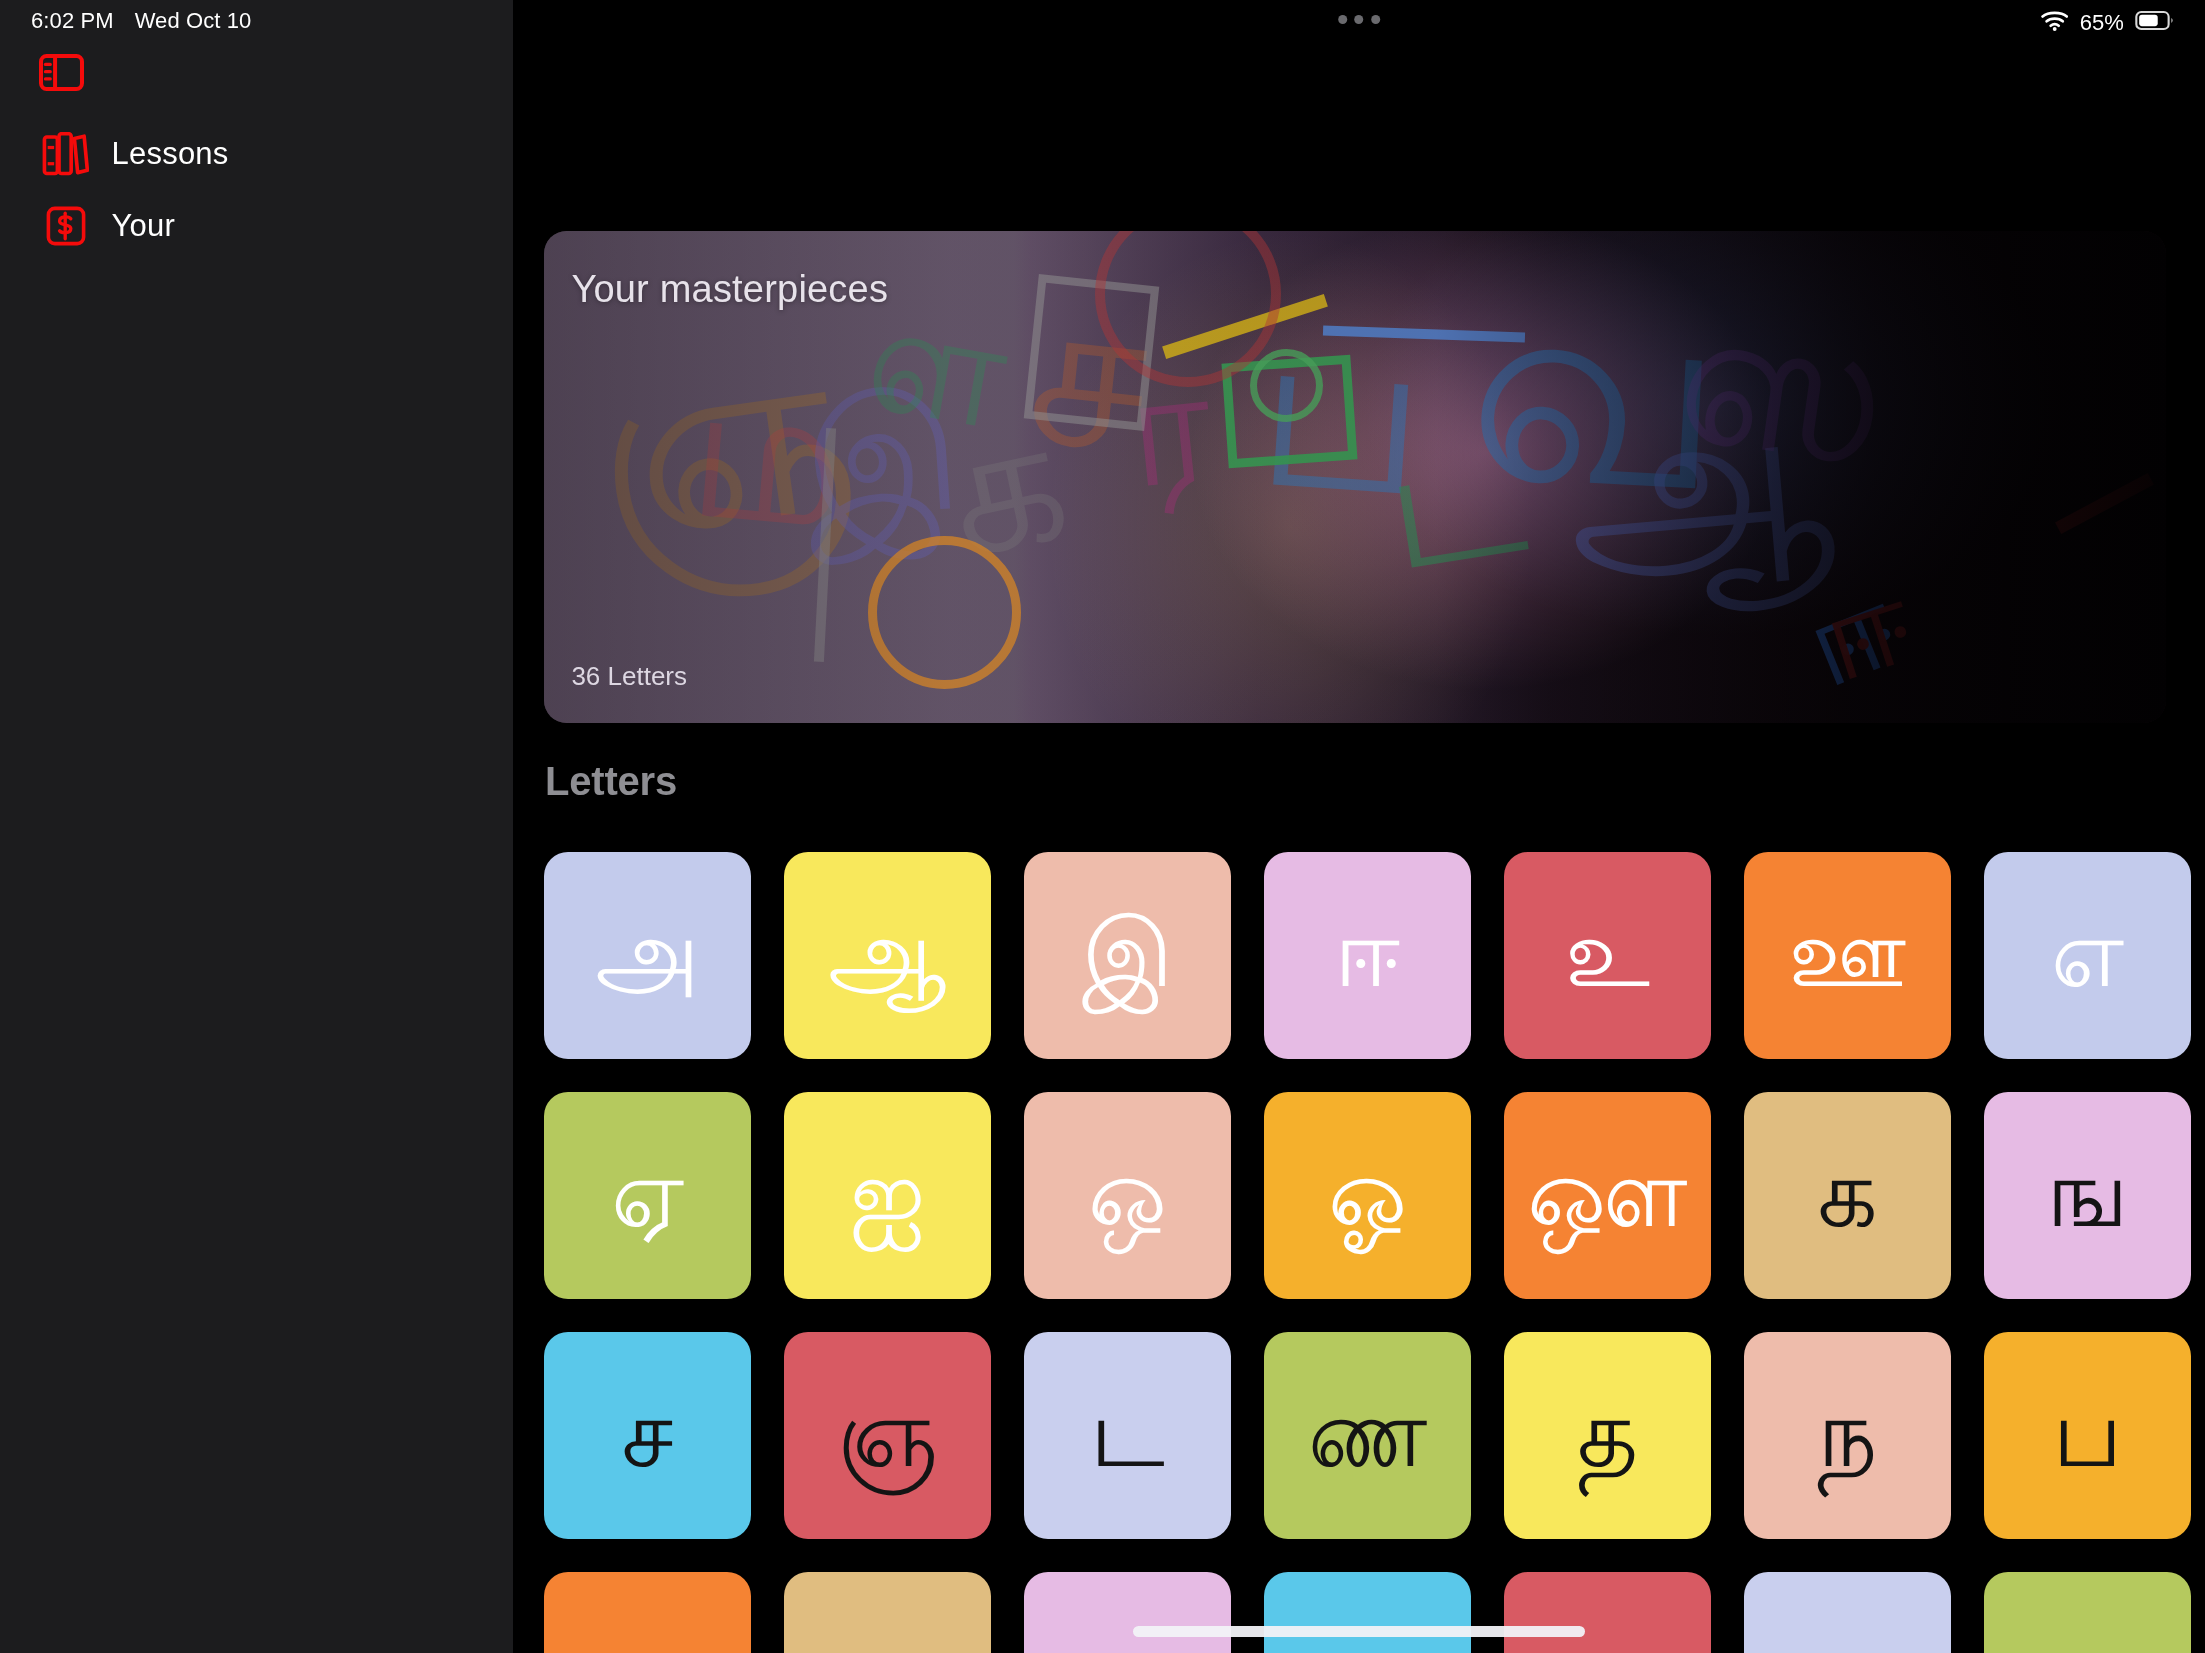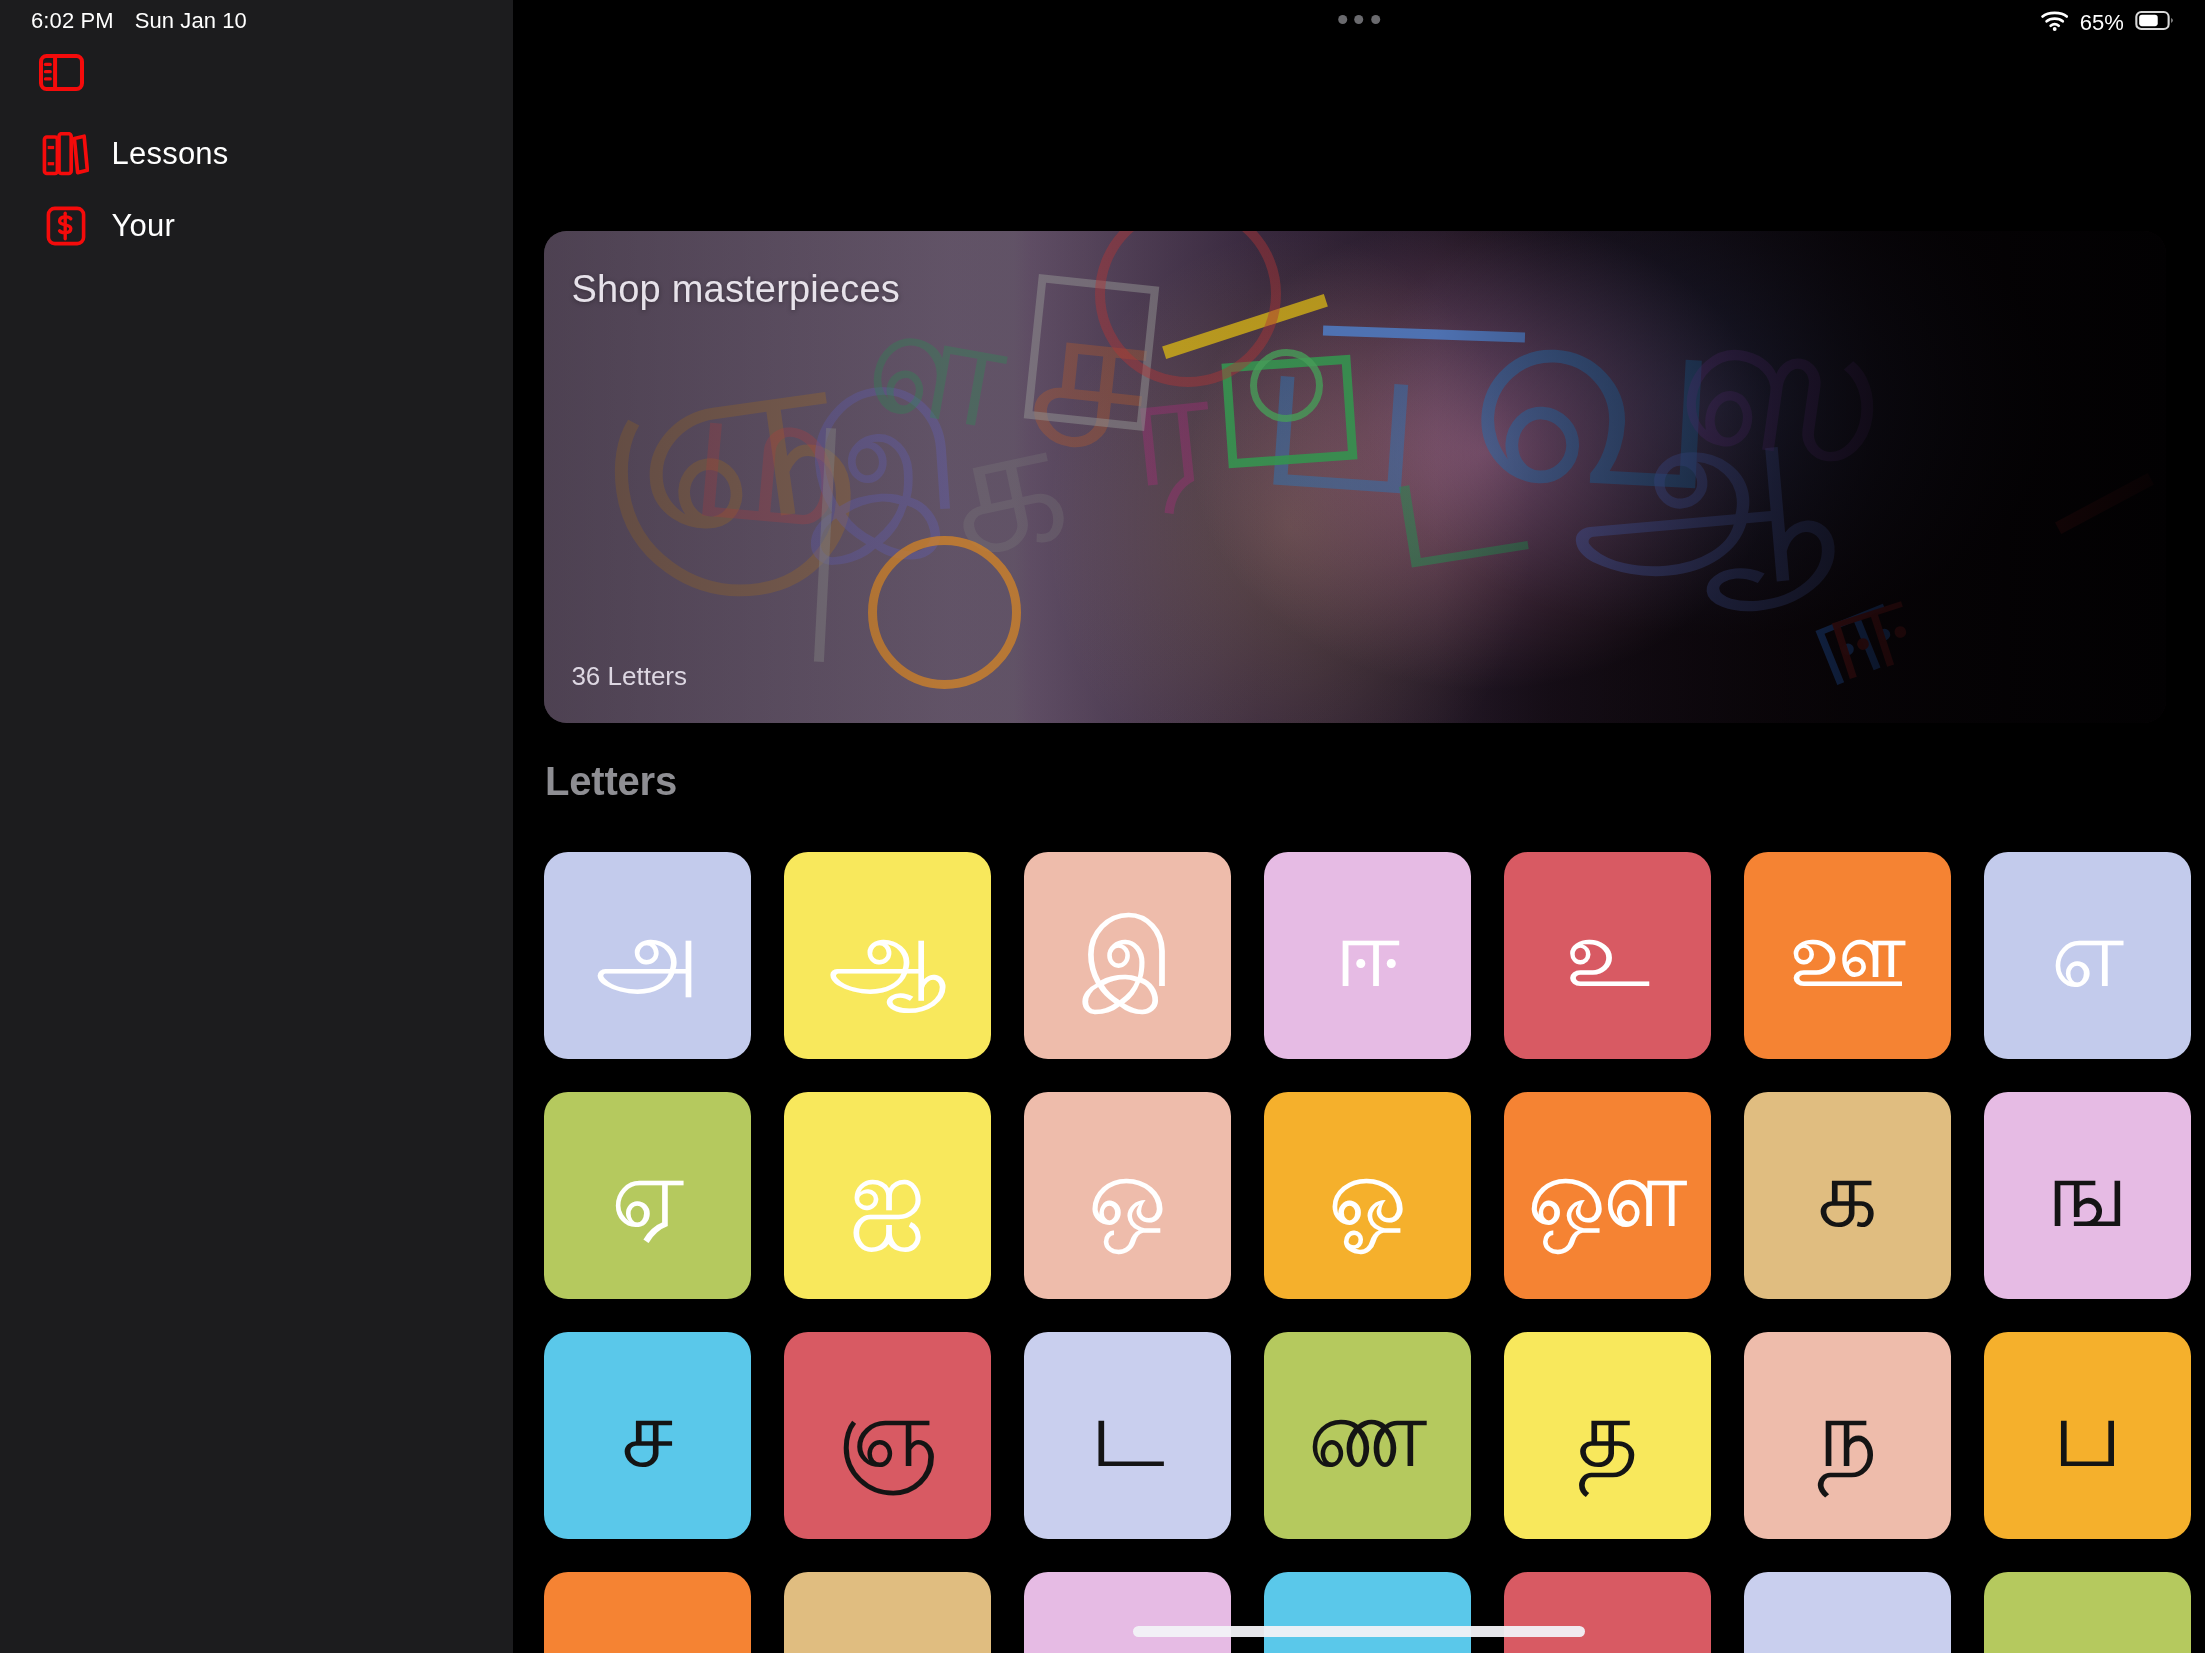--- a/index.html
+++ b/index.html
@@ -124,21 +124,21 @@
 </style>
 </head>
 <body>
 
 <div id="app">
 
   <aside id="sidebar">
 
     <div class="statusbar-left">
       <span class="sb-time">6:02 PM</span>
-      <span class="sb-date">Sun Jan 10</span>
+      <span class="sb-date">Wed Oct 10</span>
     </div>
 
     <div class="sidebar-toggle">
       <svg width="45" height="37" viewBox="0 0 56 46" fill="none">
         <rect x="2.5" y="2.5" width="51" height="41" rx="7" stroke="#f50b0b" stroke-width="5"></rect>
         <line x1="20" y1="3" x2="20" y2="43" stroke="#f50b0b" stroke-width="5"></line>
         <line x1="8" y1="13" x2="14" y2="13" stroke="#f50b0b" stroke-width="4" stroke-linecap="round"></line>
         <line x1="8" y1="22" x2="14" y2="22" stroke="#f50b0b" stroke-width="4" stroke-linecap="round"></line>
         <line x1="8" y1="31" x2="14" y2="31" stroke="#f50b0b" stroke-width="4" stroke-linecap="round"></line>
       </svg>
@@ -228,21 +228,21 @@
         <div class="g" style="left:30%;top:10%;width:121px;height:145px;border:8px solid rgba(160,160,160,.55);transform:rotate(6deg);"></div>
         <div class="g" style="left:42%;top:26%;width:129px;height:105px;border:9px solid rgba(60,170,90,.9);transform:rotate(-4deg);"></div>
         <div class="g c" style="left:43.5%;top:24%;width:73px;height:73px;border:7.3px solid rgba(80,180,100,.8);"></div>
         <div class="g c" style="left:20%;top:62%;width:153px;height:153px;border:9.7px solid rgba(240,150,40,.75);"></div>
         <div class="g" style="left:17%;top:40%;width:9.7px;height:234px;background:rgba(150,150,150,.5);transform:rotate(3deg);"></div>
         <div class="g" style="left:48%;top:20%;width:202px;height:9.7px;background:rgba(90,140,220,.9);transform:rotate(2deg);"></div>
         <div class="g c" style="left:34%;top:-6%;width:186px;height:186px;border:10.5px solid rgba(200,60,60,.45);"></div>
         <div class="g" style="left:93%;top:54%;width:105px;height:13px;background:rgba(200,40,40,.8);transform:rotate(-28deg);"></div>
       </div>
       <div class="banner-fade"></div>
-      <div class="banner-title">Shop masterpieces</div>
+      <div class="banner-title">Your masterpieces</div>
       <div class="banner-count">36 Letters</div>
     </section>
 
     <h2 class="section-title">Letters</h2>
 
     <div class="grid" id="letters-grid">
         <div class="tile" style="background: rgb(195, 203, 236);">
           <span class="glyph" style="color: rgb(255, 255, 255);">அ</span>
         </div>
         <div class="tile" style="background: rgb(248, 232, 92);">

